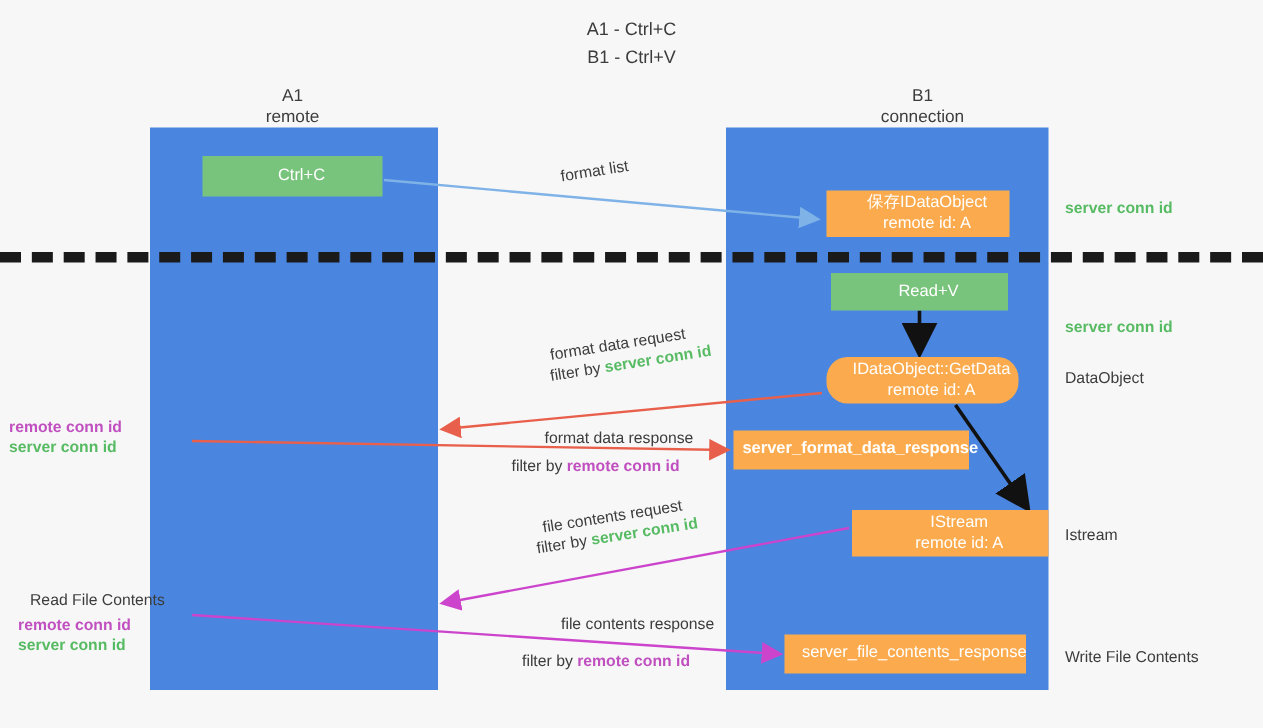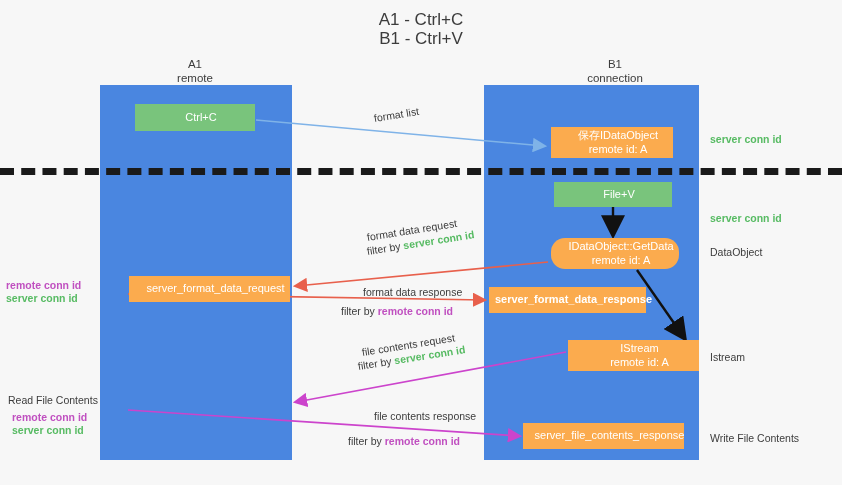--- a/index.html
+++ b/index.html
@@ -8,21 +8,21 @@
     background:#f7f7f7;
     font-family:"Liberation Sans","DejaVu Sans",sans-serif;
     position:relative;overflow:hidden;
   }
   #stage{position:absolute;left:0;top:0;width:842px;height:485px;}
   .abs{position:absolute;}
 
   
   #title{
     left:0;top:10px;width:842px;text-align:center;
-    font-size:17px;color:#3c3c3c;line-height:19px;white-space:pre;
+    font-size:12px;color:#3c3c3c;line-height:19px;white-space:pre;
   }
 
   
   .col-head{
     font-size:11.5px;color:#3c3c3c;text-align:center;line-height:14px;
     white-space:pre;
   }
   #head-a{left:120px;top:57px;width:150px;}
   #head-b{left:540px;top:57px;width:150px;}
 
@@ -83,21 +83,21 @@
   .side-dark{color:#3c3c3c;}
   .side-green{color:#57bb63;font-weight:bold;}
 
   #ann-conn1{left:710px;top:132px;}
   #ann-conn2{left:710px;top:211px;}
   #ann-dataobject{left:710px;top:245px;}
   #ann-istream{left:710px;top:350px;}
   #ann-write{left:710px;top:431px;}
 
   #ann-left-1{left:6px;top:279px;text-align:left;}
-  #ann-left-read{left:8px;top:393px;}
+  #ann-left-read{left:20px;top:393px;}
   #ann-left-2{left:12px;top:411px;}
   .conn-pair{font-size:10.5px;line-height:13px;font-weight:bold;white-space:pre;}
   .conn-m{color:#c050c0;}
   .conn-g{color:#57bb63;}
 
   svg#wires{position:absolute;left:0;top:0;width:842px;height:485px;overflow:visible;}
 </style>
 </head>
 <body>
 
@@ -141,24 +141,23 @@
     <line x1="637" y1="270" x2="683" y2="336" stroke="#111111" stroke-width="2.4" marker-end="url(#ah-black)"></line>
 
     <line x1="566" y1="352" x2="296" y2="402" stroke="#cc44cc" stroke-width="1.6" marker-end="url(#ah-mag)"></line>
 
     <line x1="128" y1="410" x2="519" y2="436" stroke="#cc44cc" stroke-width="1.6" marker-end="url(#ah-mag)"></line>
   </svg>
 
   <div class="abs box green" id="box-ctrlc">Ctrl+C</div>
   <div class="abs box orange" id="box-olesave">保存IDataObject
 remote id: A</div>
-  <div class="abs box green" id="box-ctrlv">File+V</div>
+  <div class="abs box green" id="box-ctrlv">Read+V</div>
   <div class="abs box orange" id="box-getdata">IDataObject::GetData
 remote id: A</div>
-  <div class="abs box orange" id="box-fmt-req">server_format_data_request</div>
   <div class="abs box orange" id="box-fmt-resp">server_format_data_response</div>
   <div class="abs box orange" id="box-istream">IStream
 remote id: A</div>
   <div class="abs box orange" id="box-file-resp">server_file_contents_response</div>
 
   <div class="abs" id="dash"></div>
 
   <div class="abs edge-label rot-up" id="lbl-formatlist">format list</div>
 
   <div class="abs edge-label rot-up" id="lbl-fmt-req">format data request</div>

